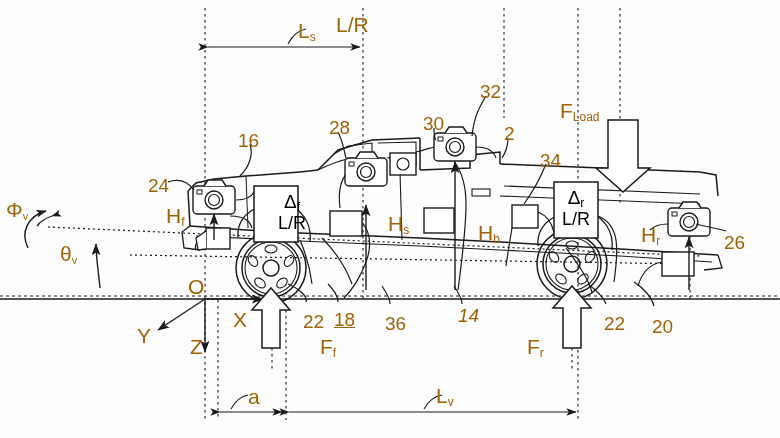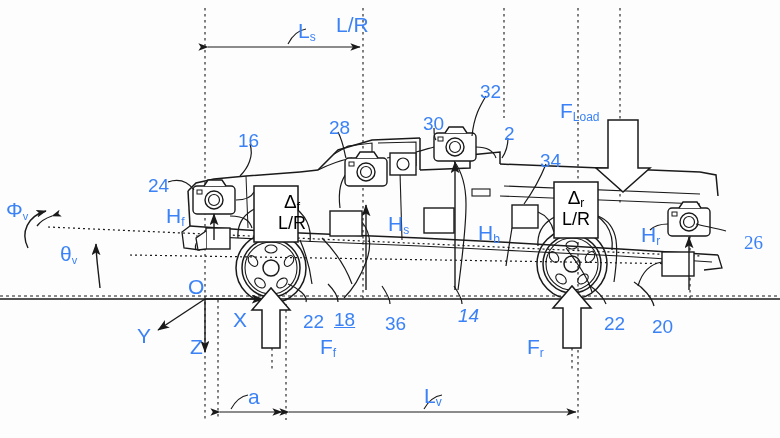--- a/index.html
+++ b/index.html
@@ -1,21 +1,21 @@
 <!DOCTYPE html>
 <html><head>
 <meta charset="utf-8">
 <style>
   html,body{margin:0;padding:0;background:#fff;}
   body{width:780px;height:438px;overflow:hidden;
        font-family:"Liberation Sans", sans-serif;color:#000;}
   #stage{position:relative;width:780px;height:438px;background:#fdfdfd;}
   svg#fig{position:absolute;left:0;top:0;width:780px;height:438px;}
   .lbl{position:absolute;font-family:"Liberation Sans",sans-serif;
-       color:#3b82f6;white-space:nowrap;line-height:1;}
+       color:#a16207;white-space:nowrap;line-height:1;}
   .num{font-size:19px;}
   .symbig{font-size:21px;}
   .sub{font-size:12px;vertical-align:-3px;}
   .subsm{font-size:11px;vertical-align:-3px;}
   .boxtxt{position:absolute;text-align:center;line-height:1.05;font-size:17px;}
 </style>
 </head>
 <body>
 
 <div id="stage">
@@ -240,21 +240,21 @@
       <path d="M606,304 C604,298 596,290 588,284"></path>
       <path d="M654,306 C652,298 644,288 634,282"></path>
     </g>
   </g>
 </svg>
 
 <div class="lbl symbig" style="left:298px;top:20px;"><span>L</span><span class="sub">s</span></div>
 <div class="lbl symbig" style="left:336px;top:14px;"><span>L/R</span></div>
 
 <div class="lbl symbig" style="left:248px;top:386px;"><span>a</span></div>
-<div class="lbl symbig" style="left:424px;top:385px;text-align:center;"><span>L</span><span class="sub">v</span></div>
+<div class="lbl symbig" style="left:436px;top:385px;text-align:center;"><span>L</span><span class="sub">v</span></div>
 
 <div class="lbl symbig" style="left:188px;top:276px;"><span>O</span></div>
 <div class="lbl symbig" style="left:233px;top:309px;"><span>X</span></div>
 <div class="lbl symbig" style="left:137px;top:325px;"><span>Y</span></div>
 <div class="lbl symbig" style="left:190px;top:336px;"><span>Z</span></div>
 
 <div class="lbl symbig" style="left:6px;top:199px;"><span>Φ</span><span class="subsm">v</span></div>
 <div class="lbl symbig" style="left:60px;top:243px;"><span>θ</span><span class="subsm">v</span></div>
 
 <div class="lbl symbig" style="left:166px;top:205px;"><span>H</span><span class="sub">f</span></div>
@@ -275,21 +275,21 @@
 <div class="lbl symbig" style="left:292px;top:336px;margin-left:28px;"><span>F</span><span class="sub">f</span></div>
 <div class="lbl symbig" style="left:527px;top:336px;"><span>F</span><span class="sub">r</span></div>
 
 <div class="lbl num" style="left:148px;top:176px;">24</div>
 <div class="lbl num" style="left:238px;top:131px;">16</div>
 <div class="lbl num" style="left:329px;top:118px;">28</div>
 <div class="lbl num" style="left:423px;top:114px;">30</div>
 <div class="lbl num" style="left:480px;top:82px;">32</div>
 <div class="lbl num" style="left:504px;top:124px;">2</div>
 <div class="lbl num" style="left:540px;top:151px;">34</div>
-<div class="lbl num" style="left:744px;top:233px;font-family:Liberation Serif, serif;">26</div>
+<div class="lbl num" style="left:724px;top:233px;">26</div>
 <div class="lbl num" style="left:303px;top:312px;">22</div>
 <div class="lbl num" style="left:334px;top:310px;text-decoration:underline;">18</div>
 <div class="lbl num" style="left:385px;top:314px;">36</div>
 <div class="lbl num" style="left:458px;top:306px;font-style:italic;">14</div>
 <div class="lbl num" style="left:604px;top:314px;">22</div>
 <div class="lbl num" style="left:652px;top:317px;">20</div>
 
 </div>
 
 </body></html>

